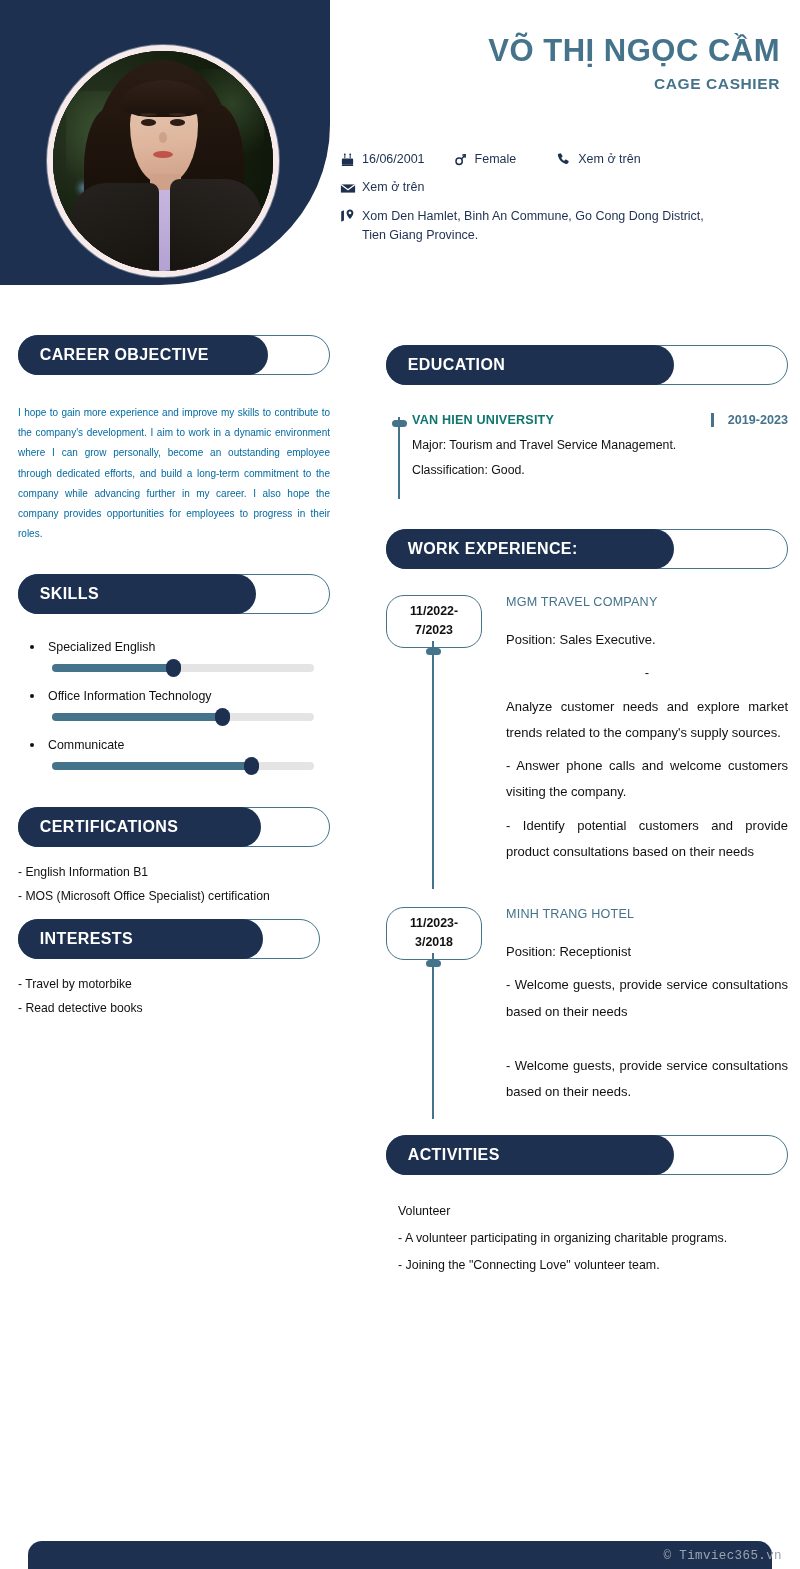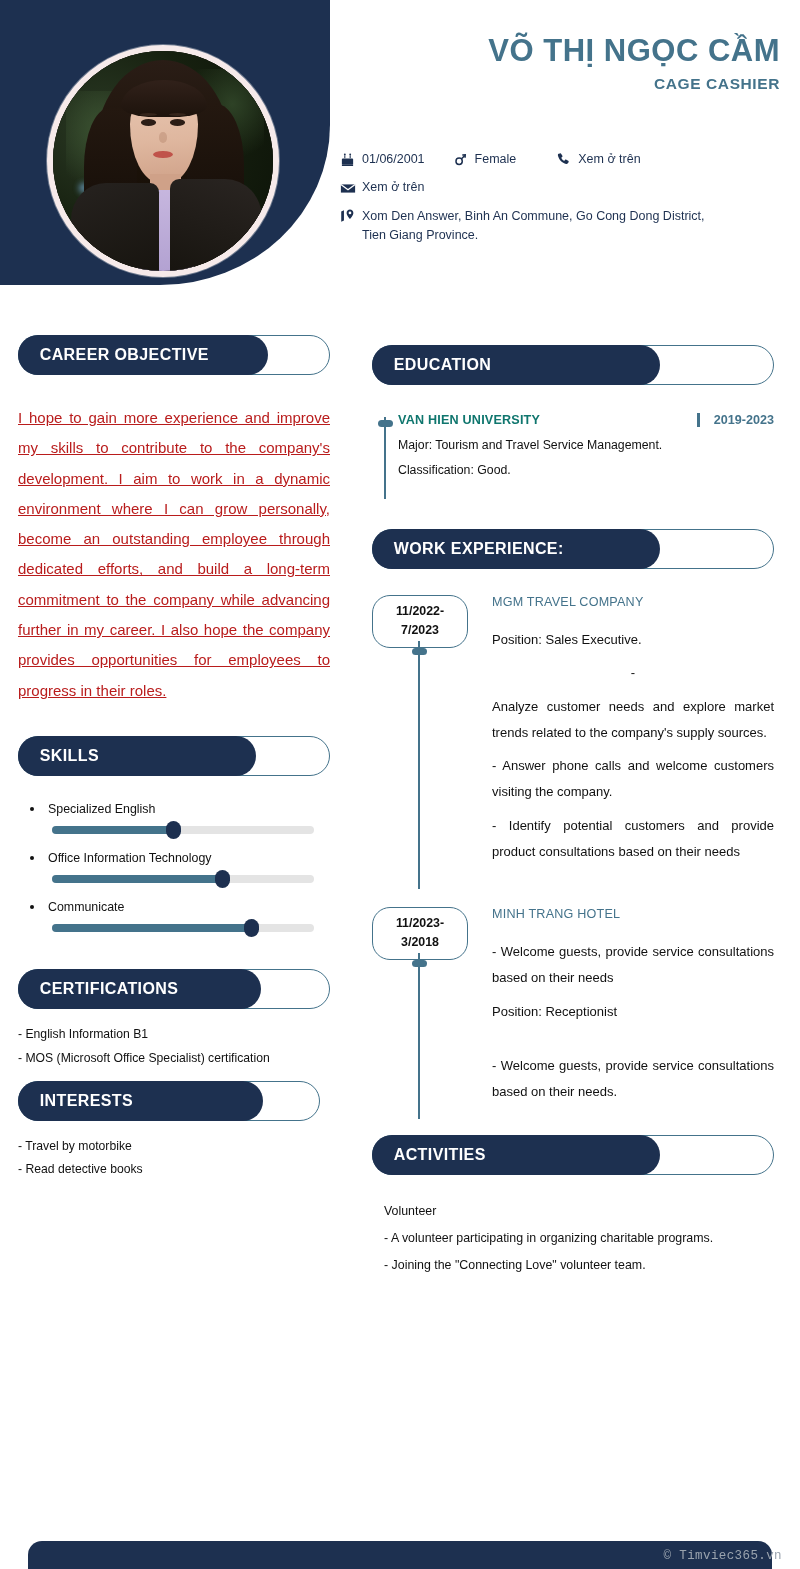--- a/index.html
+++ b/index.html
@@ -200,21 +200,21 @@
 
   
   .col-left {
     position: absolute;
     left: 18px;
     top: 335px;
     width: 312px;
   }
   .col-right {
     position: absolute;
-    left: 372px;
+    left: 386px;
     top: 345px;
     width: 402px;
   }
 
   
   .pill {
     position: relative;
     height: 40px;
     border: 1.3px solid #44738b;
     border-radius: 22px;
@@ -238,25 +238,24 @@
     font-size: 16px;
     font-weight: bold;
     letter-spacing: 0.4px;
     white-space: nowrap;
   }
   .pill-l .pill-fill { min-width: 250px; }
   .pill-r .pill-fill { min-width: 288px; }
 
   
   .body-text {
-    font-size: 15px;
+    font-size: 10px;
     line-height: 2.02;
-    color: #b91c1c;
+    color: #0369a1;
     text-align: justify;
-    text-decoration: underline;
   }
   .objective { margin-top: 28px; }
 
   
   .skills-wrap { margin-top: 26px; }
   .skill { margin-bottom: 16px; }
   .skill-name {
     font-size: 12.4px;
     color: #111;
     display: flex;
@@ -472,21 +471,21 @@
         <span class="c-ico">
           <svg width="15" height="15" viewBox="0 0 16 16" fill="#1d3050">
             <path d="M3 7h10a1 1 0 0 1 1 1v5H2V8a1 1 0 0 1 1-1z"></path>
             <rect x="2" y="13" width="12" height="2" rx="0.6"></rect>
             <rect x="4.6" y="3.4" width="1.1" height="3.2"></rect>
             <rect x="10.3" y="3.4" width="1.1" height="3.2"></rect>
             <circle cx="5.15" cy="2.5" r="1"></circle>
             <circle cx="10.85" cy="2.5" r="1"></circle>
           </svg>
         </span>
-        <span class="c-txt">01/06/2001</span>
+        <span class="c-txt">16/06/2001</span>
       </div>
 
       <div class="c-item gap-a">
         <span class="c-ico">
           <svg width="14" height="15" viewBox="0 0 16 16" fill="none" stroke="#1d3050" stroke-width="1.7">
             <circle cx="7" cy="10" r="3.6"></circle>
             <path d="M9.8 7.2 L13.5 3.4"></path>
             <path d="M10.6 2.8 L14 2.6 L13.8 6"></path>
           </svg>
         </span>
@@ -517,21 +516,21 @@
 
     <div class="contact-row">
       <div class="c-item" style="align-items:flex-start;">
         <span class="c-ico" style="padding-top:1px;">
           <svg width="16" height="16" viewBox="0 0 17 17" fill="#1d3050">
             <path d="M1.3 3.6 4.2 2.4v11L1.3 14.6z"></path>
             <path d="M10.6 1.6c2 0 3.6 1.6 3.6 3.6 0 2.6-3.6 6.4-3.6 6.4S7 7.8 7 5.2c0-2 1.6-3.6 3.6-3.6z"></path>
             <circle cx="10.6" cy="5.2" r="1.45" fill="#ffffff"></circle>
           </svg>
         </span>
-        <span class="c-txt addr-txt">Xom Den Answer, Binh An Commune, Go Cong Dong District, Tien Giang Province.</span>
+        <span class="c-txt addr-txt">Xom Den Hamlet, Binh An Commune, Go Cong Dong District, Tien Giang Province.</span>
       </div>
     </div>
   </div>
 
   <div class="col-left">
 
     <div class="pill pill-l">
       <div class="pill-fill">
           <span>CAREER OBJECTIVE</span>
         </div>
@@ -661,22 +660,22 @@
 
     <div class="job" style="height:218px;margin-top:12px;">
       <div class="job-date">
         <div>11/2023-</div>
         <div>3/2018</div>
       </div>
       <div class="job-line" style="top:46px;height:166px;"></div>
       <div class="job-dot" style="top:53px;"></div>
       <div class="job-body">
         <div class="job-company">MINH TRANG HOTEL</div>
+        <div class="job-line-item"> Position: Receptionist</div>
         <div class="job-line-item">- Welcome guests, provide service consultations based on their needs</div>
-        <div class="job-line-item"> Position: Receptionist</div>
         <div class="job-line-item" style="height:14px;"></div>
         <div class="job-line-item">- Welcome guests, provide service consultations based on their needs.</div>
       </div>
     </div>
 
     <div style="height:10px;"></div>
 
     <div class="pill pill-r">
       <div class="pill-fill">
           <span>ACTIVITIES</span>

